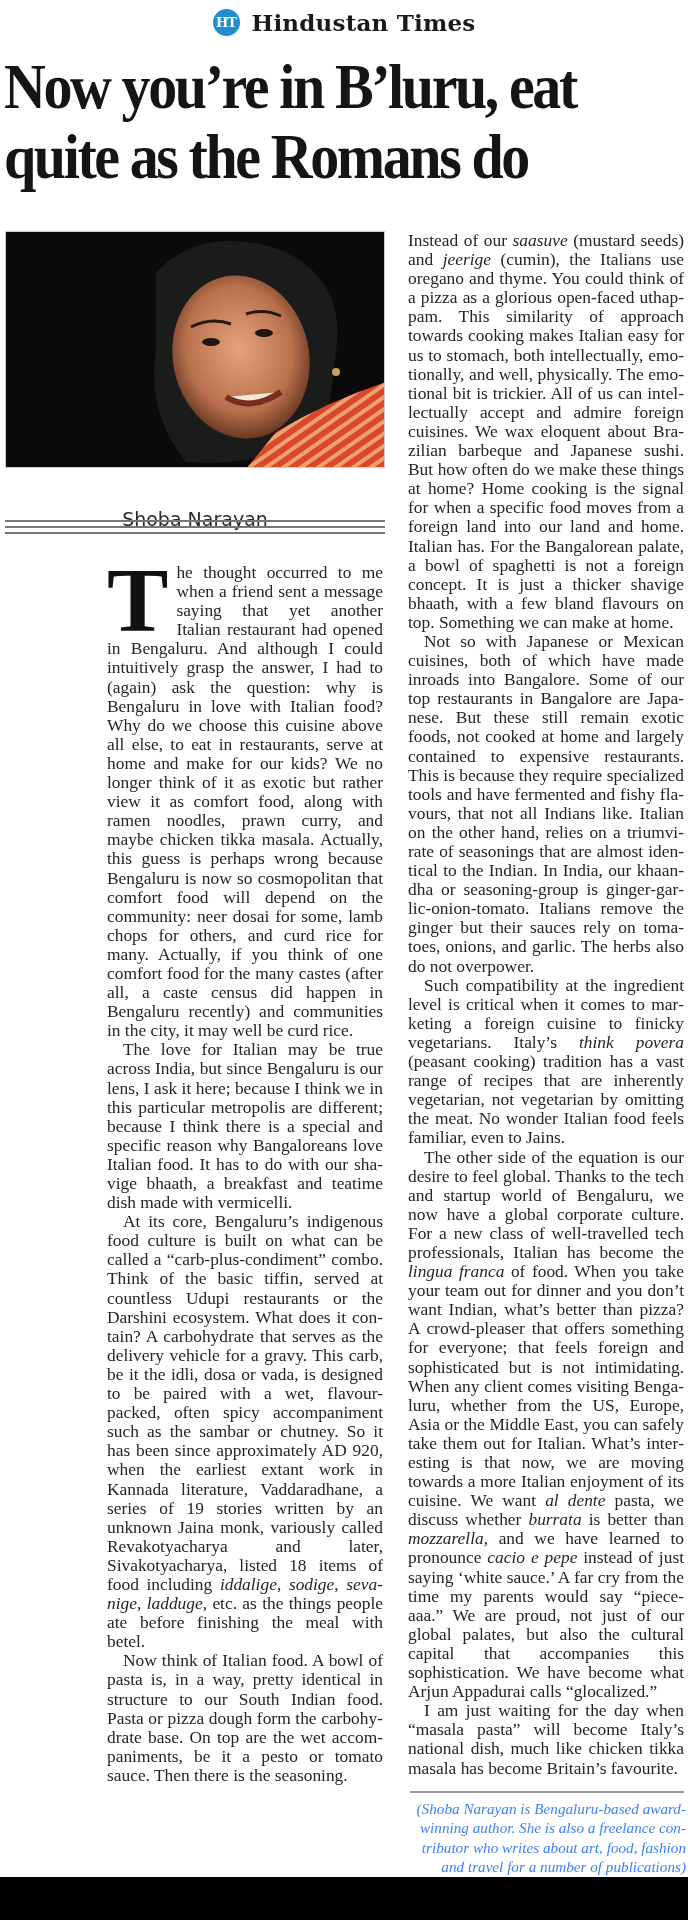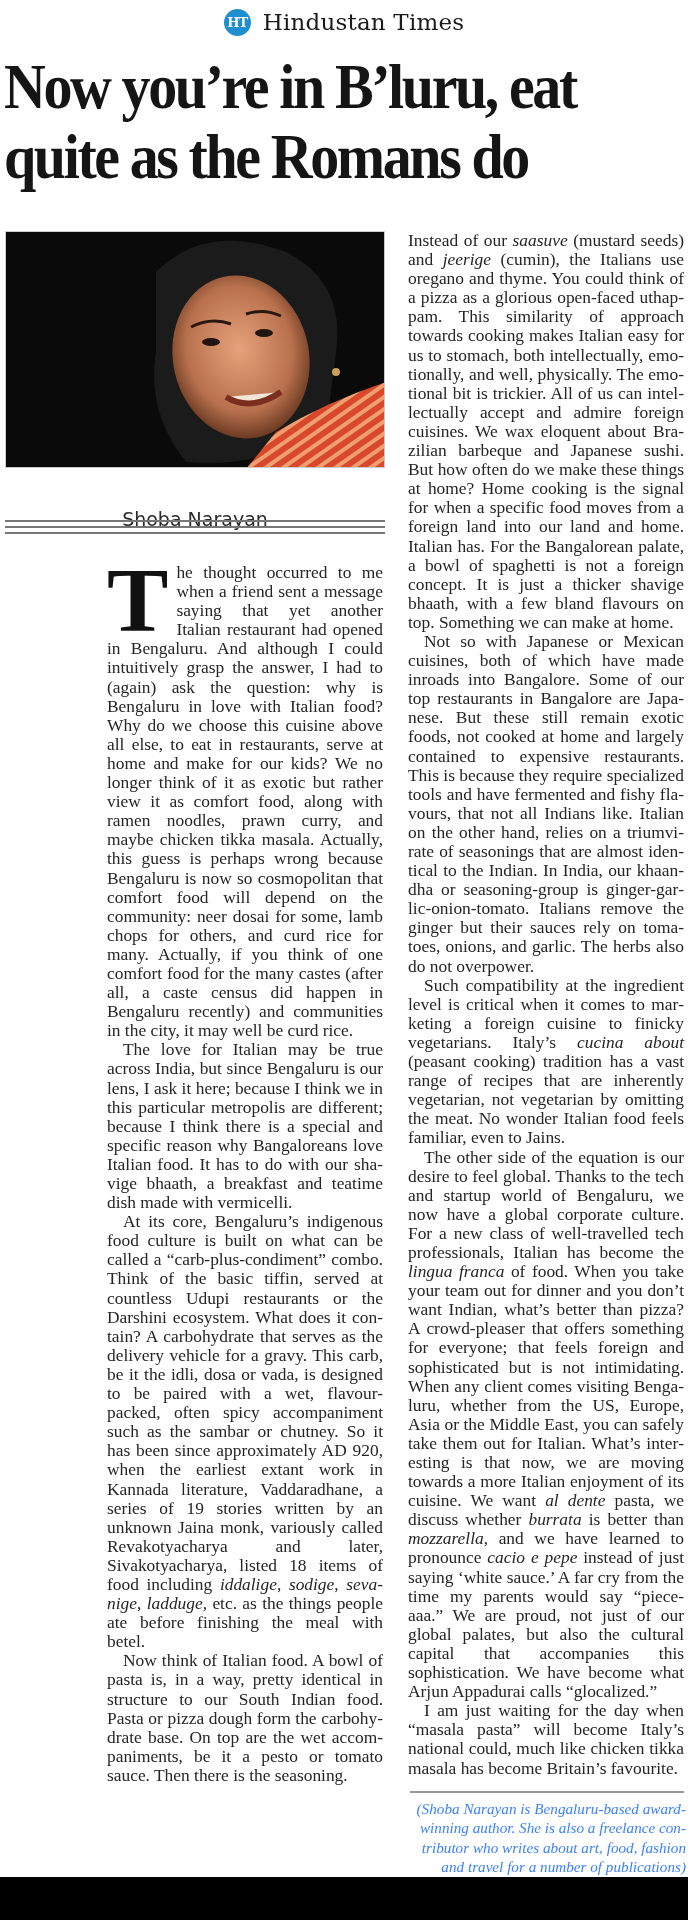--- a/index.html
+++ b/index.html
@@ -1,21 +1,21 @@
 <!DOCTYPE html>
 <html><head>
   <meta charset="utf-8">
   <style>
     * { box-sizing: border-box; margin: 0; padding: 0; }
     html, body { width: 688px; height: 1920px; background: #ffffff; overflow: hidden; }
     body { position: relative; font-family: "Liberation Serif", "DejaVu Serif", serif; color: #1f1f1f; }
 
     .masthead { position: absolute; top: 4px; left: 0; width: 688px; height: 36px; display: flex; align-items: center; justify-content: center; gap: 12px; }
     .ht-logo { width: 27px; height: 27px; border-radius: 50%; background: #1f8fd0; color: #fff; font-family: "DejaVu Serif", serif; font-weight: bold; font-size: 13px; display: flex; align-items: center; justify-content: center; letter-spacing: -1px; }
-    .ht-name { font-family: "DejaVu Serif", serif; font-weight: normal; font-size: 23px; color: #1a1a1a; letter-spacing: 0.2px; }
+    .ht-name { font-family: "DejaVu Serif", serif; font-weight: bold; font-size: 23px; color: #1a1a1a; letter-spacing: 0.2px; }
 
     .headline { position: absolute; top: 52px; left: 4px; width: 684px; font-family: "Liberation Serif", serif; font-size: 63px; line-height: 70px; color: #151515; letter-spacing: -2.6px; transform: scaleX(0.92); transform-origin: left top; white-space: nowrap; }
 
     .photo { position: absolute; top: 231px; left: 5px; width: 380px; height: 237px; overflow: hidden; background: #0b0b0b; border: 1px solid #ccc; }
     .photo svg { display: block; }
 
     .byline { position: absolute; top: 482px; left: 5px; width: 380px; text-align: center; font-family: "DejaVu Sans", sans-serif; font-size: 19px; color: #2a2a2a; margin-top: 26px; }
     .rules { position: absolute; top: 520px; left: 5px; width: 380px; }
     .rules div { height: 2px; background: #777; margin-bottom: 4px; }
 
@@ -84,21 +84,21 @@
   <span class="dropcap">T</span>
   <p class="noindent">he thought occurred to me when a friend sent a message saying that yet another Italian restaurant had opened in Ben­galuru. And although I could intuitively grasp the answer, I had to (again) ask the question: why is Bengaluru in love with Italian food? Why do we choose this cuisine above all else, to eat in res­taurants, serve at home and make for our kids? We no longer think of it as exotic but rather view it as comfort food, along with ramen noodles, prawn curry, and maybe chicken tikka mas­ala. Actually, this guess is perhaps wrong because Bengaluru is now so cosmopolitan that comfort food will depend on the community: neer dosai for some, lamb chops for others, and curd rice for many. Actually, if you think of one comfort food for the many castes (after all, a caste census did hap­pen in Bengaluru recently) and com­munities in the city, it may well be curd rice.</p>
   <p>The love for Italian may be true across India, but since Bengaluru is our lens, I ask it here; because I think we in this particular metropolis are different; because I think there is a special and specific reason why Bangaloreans love Italian food. It has to do with our sha­vige bhaath, a breakfast and teatime dish made with vermicelli.</p>
   <p>At its core, Bengaluru’s indigenous food culture is built on what can be called a “carb-plus-condiment” combo. Think of the basic tiffin, served at countless Udupi restaurants or the Darshini ecosystem. What does it con­tain? A carbohydrate that serves as the delivery vehicle for a gravy. This carb, be it the idli, dosa or vada, is designed to be paired with a wet, flavour-packed, often spicy accompaniment such as the sambar or chutney. So it has been since approximately AD 920, when the earli­est extant work in Kannada literature, Vaddaradhane, a series of 19 stories written by an unknown Jaina monk, variously called Revakotyacharya and later, Sivakotyacharya, listed 18 items of food including <em>iddalige</em>, <em>sodige</em>, <em>seva­nige</em>, <em>ladduge</em>, etc. as the things people ate before finishing the meal with betel.</p>
   <p>Now think of Italian food. A bowl of pasta is, in a way, pretty identical in structure to our South Indian food. Pasta or pizza dough form the carbohy­drate base. On top are the wet accom­paniments, be it a pesto or tomato sauce. Then there is the seasoning.</p>
 </div>
 
 <div class="col col-right">
   <p class="noindent">Instead of our <em>saasuve</em> (mustard seeds) and <em>jeerige</em> (cumin), the Italians use oregano and thyme. You could think of a pizza as a glorious open-faced uthap­pam. This similarity of approach towards cooking makes Italian easy for us to stomach, both intellectually, emo­tionally, and well, physically. The emo­tional bit is trickier. All of us can intel­lectually accept and admire foreign cuisines. We wax eloquent about Bra­zilian barbeque and Japanese sushi. But how often do we make these things at home? Home cooking is the signal for when a specific food moves from a foreign land into our land and home. Italian has. For the Bangalorean palate, a bowl of spaghetti is not a foreign con­cept. It is just a thicker shavige bhaath, with a few bland flavours on top. Some­thing we can make at home.</p>
   <p>Not so with Japanese or Mexican cuisines, both of which have made inroads into Bangalore. Some of our top restaurants in Bangalore are Japa­nese. But these still remain exotic foods, not cooked at home and largely contained to expensive restaurants. This is because they require specialized tools and have fermented and fishy fla­vours, that not all Indians like. Italian on the other hand, relies on a triumvi­rate of seasonings that are almost iden­tical to the Indian. In India, our khaan­dha or seasoning-group is ginger-gar­lic-onion-tomato. Italians remove the ginger but their sauces rely on toma­toes, onions, and garlic. The herbs also do not overpower.</p>
-  <p>Such compatibility at the ingredient level is critical when it comes to mar­keting a foreign cuisine to finicky vege­tarians. Italy’s <em>cucina about</em> (peasant cooking) tradition has a vast range of recipes that are inherently vegetarian, not vegetarian by omitting the meat. No wonder Italian food feels familiar, even to Jains.</p>
+  <p>Such compatibility at the ingredient level is critical when it comes to mar­keting a foreign cuisine to finicky vege­tarians. Italy’s <em>think povera</em> (peasant cooking) tradition has a vast range of recipes that are inherently vegetarian, not vegetarian by omitting the meat. No wonder Italian food feels familiar, even to Jains.</p>
   <p>The other side of the equation is our desire to feel global. Thanks to the tech and startup world of Bengaluru, we now have a global corporate culture. For a new class of well-travelled tech professionals, Italian has become the <em>lingua franca</em> of food. When you take your team out for dinner and you don’t want Indian, what’s better than pizza? A crowd-pleaser that offers something for everyone; that feels foreign and sophisticated but is not intimidating. When any client comes visiting Benga­luru, whether from the US, Europe, Asia or the Middle East, you can safely take them out for Italian. What’s inter­esting is that now, we are moving towards a more Italian enjoyment of its cuisine. We want <em>al dente</em> pasta, we dis­cuss whether <em>burrata</em> is better than <em>mozzarella</em>, and we have learned to pronounce <em>cacio e pepe</em> instead of just saying ‘white sauce.’ A far cry from the time my parents would say “piece-aaa.” We are proud, not just of our global palates, but also the cultural capital that accompanies this sophistication. We have become what Arjun Appad­urai calls “glocalized.”</p>
-  <p>I am just waiting for the day when “masala pasta” will become Italy’s national could, much like chicken tikka masala has become Britain’s favourite.</p>
+  <p>I am just waiting for the day when “masala pasta” will become Italy’s national dish, much like chicken tikka masala has become Britain’s favourite.</p>
 </div>
 
 <div class="footnote-rule"></div>
 <div class="footnote">(Shoba Narayan is Bengaluru-based award­winning author. She is also a freelance con­tributor who writes about art, food, fashion and travel for a number of publications)</div>
 
 <div class="black-bar"></div>
 
 </body></html>

